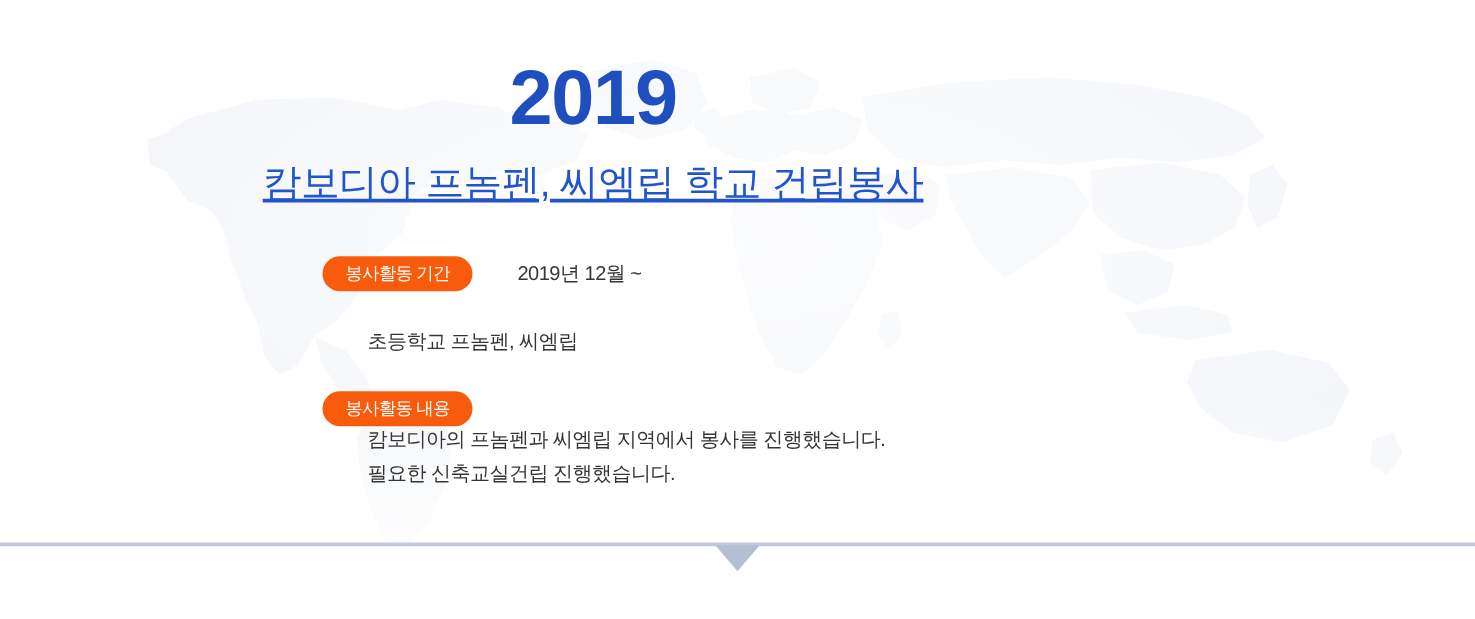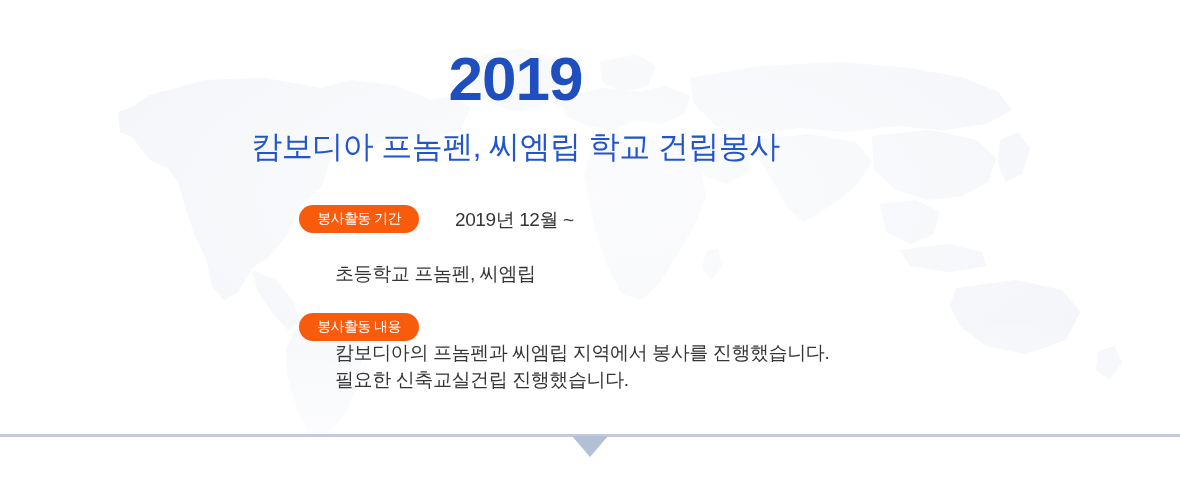--- a/index.html
+++ b/index.html
@@ -57,41 +57,41 @@
         rgba(255,255,255,0.00) 18%,
         rgba(255,255,255,0.00) 72%,
         rgba(255,255,255,0.85) 100%);
   }
 
   
   .content {
     position: relative;
     z-index: 2;
     width: 949px;
-    margin-left: 41px;
   }
 
   .year {
     text-align: center;
     font-size: 62px;
     line-height: 1;
     font-weight: 700;
     letter-spacing: -1px;
     color: #1f4fbf;
     padding-top: 48px;
   }
 
   .subtitle {
     text-align: center;
     font-size: 31px;
     line-height: 1.2;
     font-weight: 400;
     color: #2255cc;
     margin-top: 18px;
     letter-spacing: -0.5px;
+    text-decoration: underline;
   }
 
   
   .info-list {
     margin-top: 40px;
     padding-left: 258px;
   }
 
   .info-row {
     display: flex;
@@ -112,21 +112,21 @@
     letter-spacing: -0.6px;
     display: flex;
     align-items: center;
     justify-content: center;
     white-space: nowrap;
   }
 
   .info-value {
     flex: 1 1 auto;
     margin-left: 36px;
-    font-size: 19px;
+    font-size: 16px;
     line-height: 27px;
     color: #353535;
     letter-spacing: -0.4px;
     padding-top: 1px;
   }
   .info-value .line { display: block; white-space: nowrap; }
 
   .info-row.content-row .badge { margin-top: 0; }
   .info-row.content-row .info-value { margin-top: -3px; }
 

